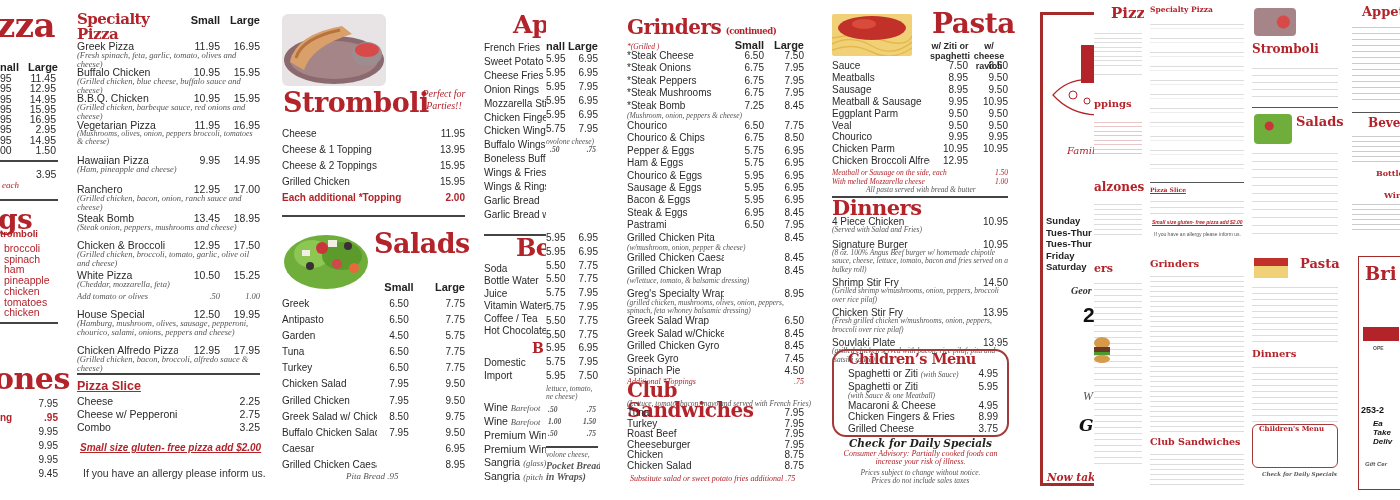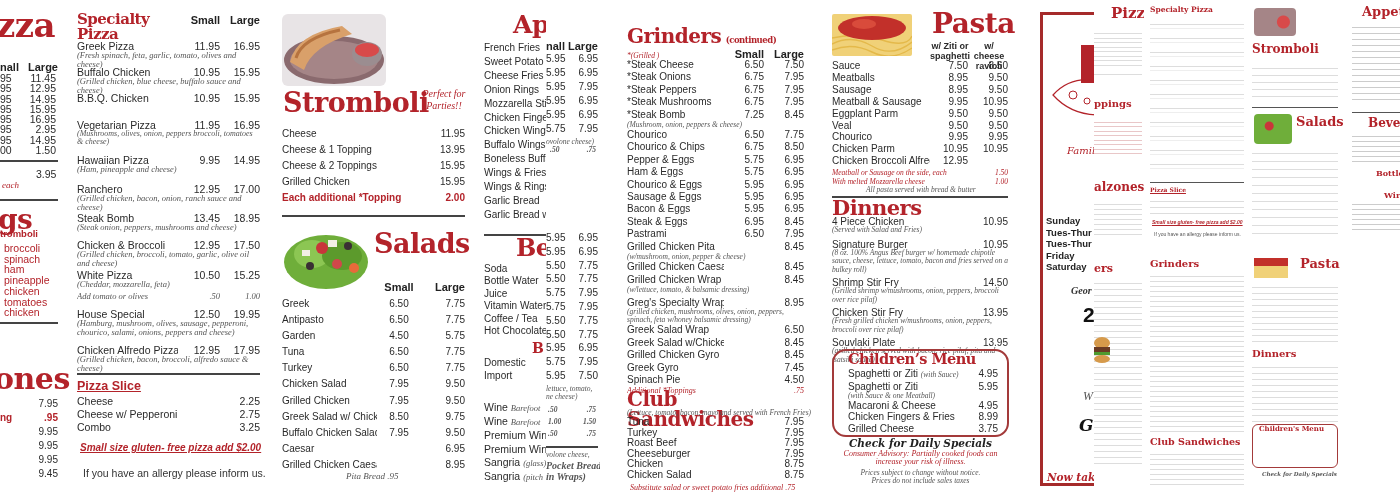--- a/index.html
+++ b/index.html
@@ -134,20 +134,21 @@
           <span class="p" style="width:40px;">15.95</span>
         </div>
       <div class="sub">(Grilled chicken, blue cheese, buffalo sauce and cheese)</div>
     </div>
     <div style="height:27px;">
       <div class="row">
           <span class="name">B.B.Q. Chicken</span>
           <span class="p" style="width:42px;">10.95</span>
           <span class="p" style="width:40px;">15.95</span>
         </div>
+      <div class="sub">(Grilled chicken, barbeque sauce, red onions and cheese)</div>
     </div>
     <div style="height:35px;">
       <div class="row">
           <span class="name">Vegetarian Pizza</span>
           <span class="p" style="width:42px;">11.95</span>
           <span class="p" style="width:40px;">16.95</span>
         </div>
       <div class="sub" style="font-size:8px;">(Mushrooms, olives, onion, peppers broccoli, tomatoes &amp; cheese)</div>
     </div>
     <div style="height:29px;">
@@ -492,21 +493,21 @@
       </div>
   </div>
   <div class="rule" style="left:0;top:446px;width:52px;height:1.5px;"></div>
   <div class="abs italic-note" style="left:0;top:450px;font-size:7.5px;white-space:nowrap;">volone cheese,</div>
   <div class="abs italic-note" style="left:0;top:460px;font-size:10px;font-weight:bold;white-space:nowrap;line-height:1.1;">
     <div>Pocket Bread</div>
     <div>in Wraps)</div>
   </div>
 </div>
 
-<div class="col" style="left:627px;top:16px;width:180px;height:396px;">
+<div class="col" style="left:627px;top:7px;width:180px;height:396px;">
   <div class="abs" style="left:0;top:10px;white-space:nowrap;">
     <span class="title" style="font-size:20px;">Grinders</span>
     <span class="title" style="font-size:8.5px;">(continued)</span>
   </div>
   <div class="abs" style="left:0;top:32px;width:177px;display:flex;align-items:baseline;">
     <span class="redit" style="flex:1;font-size:7.5px;">*(Grilled )</span>
     <span class="hdr" style="width:40px;text-align:right;">Small</span>
     <span class="hdr" style="width:40px;text-align:right;">Large</span>
   </div>
   <div class="abs" style="left:0;top:43px;width:177px;font-size:10px;line-height:12.4px;">
@@ -890,13 +891,25 @@
 <div class="thumb mini" style="left:1348px;top:0;width:52px;height:500px;">
   <div class="mini-title abs" style="left:14px;top:4px;font-size:13px;">Appet</div>
   <div class="abs" style="left:4px;top:22px;width:48px;height:80px;background:repeating-linear-gradient(#fff 0 5px,#ccc 5px 6px);"></div>
   <div class="abs" style="left:4px;top:112px;width:48px;height:1px;background:#555;"></div>
   <div class="mini-title abs" style="left:20px;top:116px;font-size:12px;">Bever</div>
   <div class="abs" style="left:4px;top:132px;width:48px;height:32px;background:repeating-linear-gradient(#fff 0 4px,#ccc 4px 5px);"></div>
   <div class="mini-title abs" style="left:28px;top:168px;font-size:8px;">Bottled</div>
   <div class="mini-title abs" style="left:36px;top:190px;font-size:8px;">Wir</div>
   <div class="abs" style="left:4px;top:200px;width:48px;height:32px;background:repeating-linear-gradient(#fff 0 4px,#ccc 4px 5px);"></div>
 
+  <div class="abs" style="left:10px;top:256px;width:42px;height:234px;border:1.5px solid #a52a2a;border-right:none;">
+    <div class="mini-title abs" style="left:6px;top:6px;font-size:18px;">Bri</div>
+    <div class="abs" style="left:4px;top:70px;width:36px;height:14px;background:#b3232a;"></div>
+    <div class="abs" style="left:14px;top:88px;font-size:5px;font-weight:bold;">OPE</div>
+    <div class="abs" style="left:2px;top:148px;font-size:9px;font-weight:bold;color:#111;">253-2</div>
+    <div class="abs" style="left:14px;top:162px;font-size:8px;font-weight:bold;font-style:italic;line-height:9px;color:#111;">
+      <div>Ea</div>
+      <div>Take</div>
+      <div>Deliv</div>
+    </div>
+    <div class="abs" style="left:6px;top:204px;font-size:6px;font-weight:bold;font-style:italic;white-space:nowrap;">Gift Cer</div>
+  </div>
 </div>
 
 </body></html>

